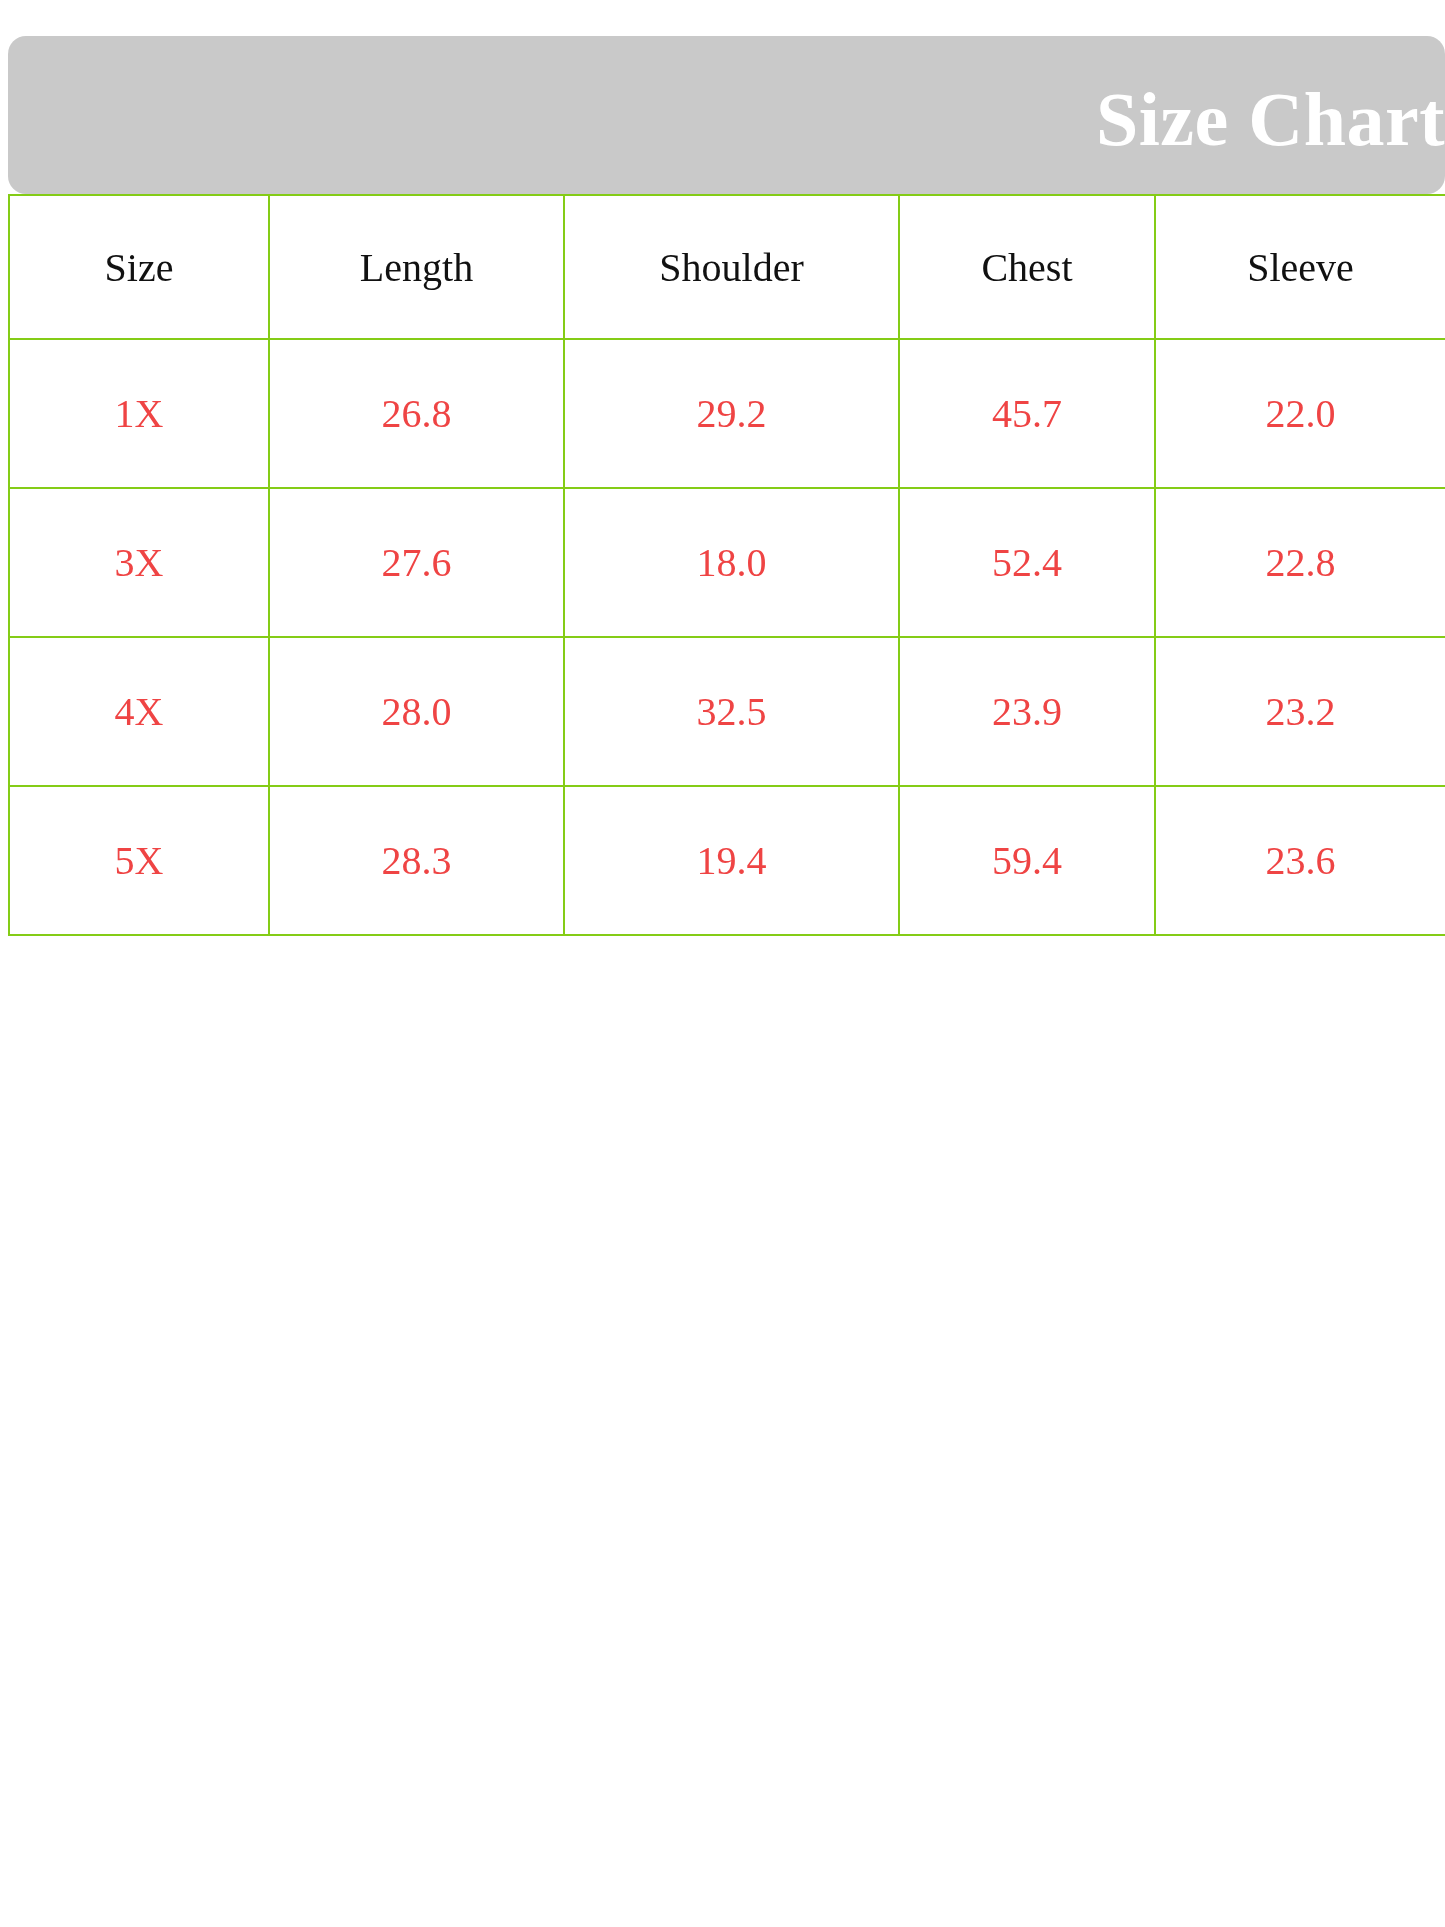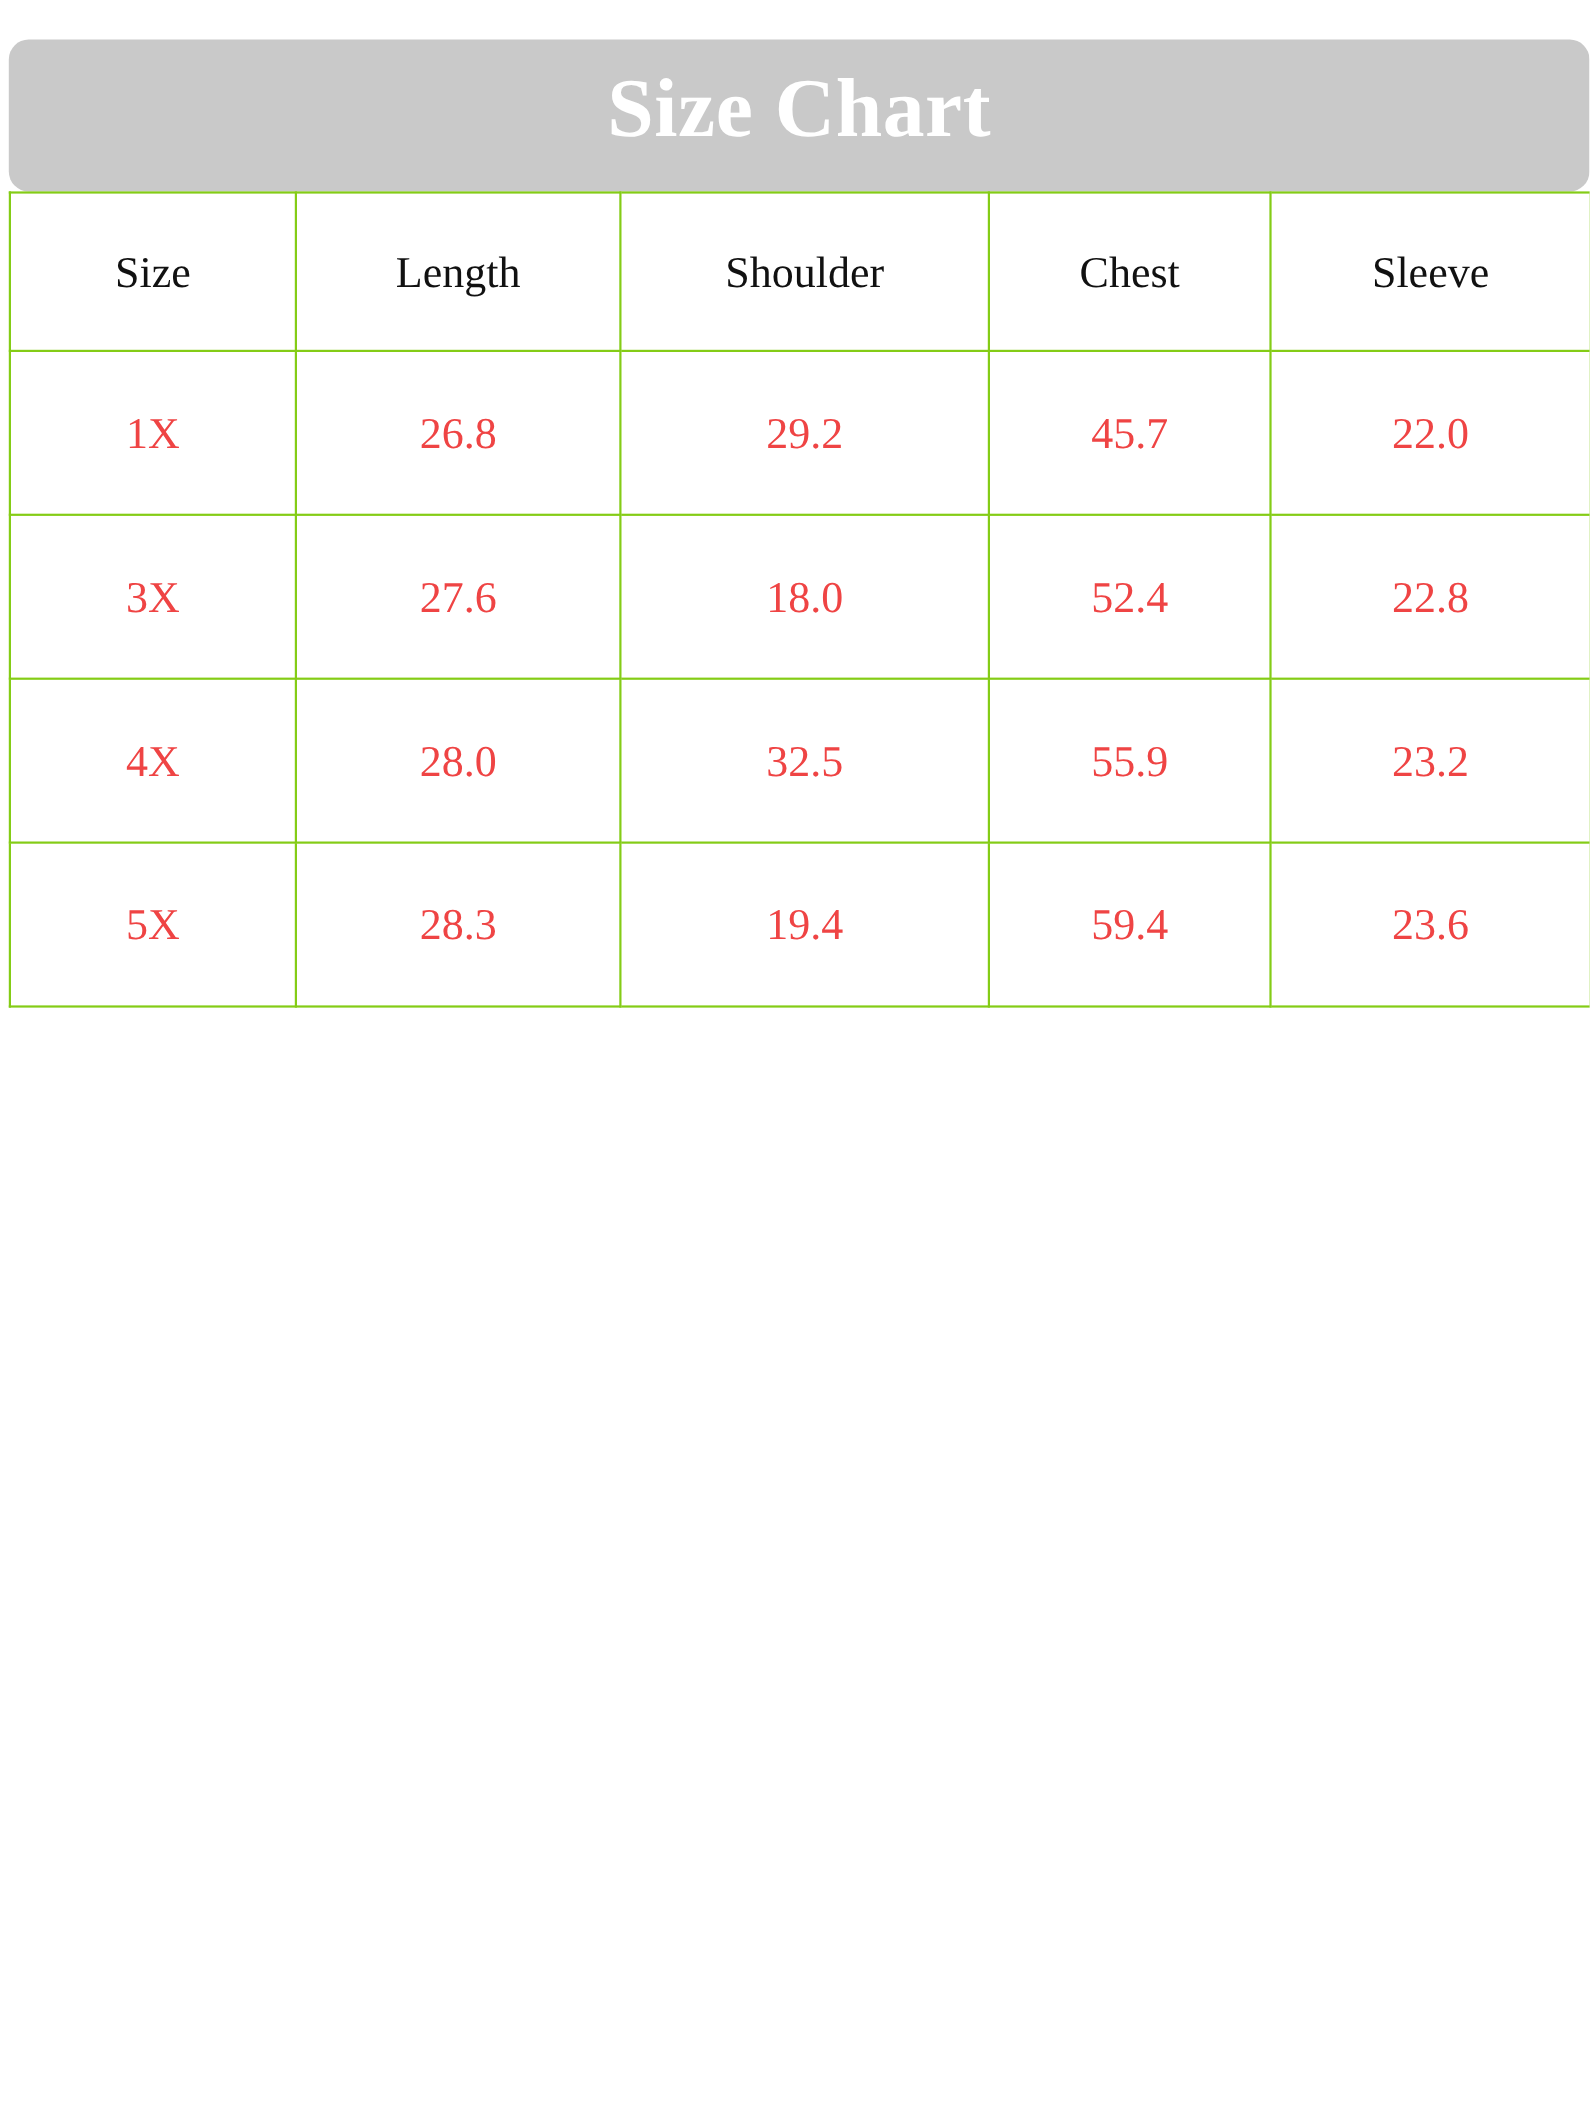--- a/index.html
+++ b/index.html
@@ -25,25 +25,25 @@
   .chart-wrap {
     position: absolute;
     left: 8px;
     top: 36px;
     width: 1437px;
   }
 
   .chart-title {
     background: #c9c9c9;
     color: #ffffff;
-    text-align: center;
+    text-align: right;
     font-size: 76px;
     font-weight: bold;
     line-height: 1.45;
-    padding: 8px 0 20px 0;
+    padding: 28px 0 20px 0;
     letter-spacing: 0.5px;
     font-family: "Liberation Serif", "DejaVu Serif", serif;
     border-radius: 18px;
   }
 
   table.size-table {
     border-collapse: collapse;
     width: 1437px;
     table-layout: fixed;
   }
@@ -113,21 +113,21 @@
           <td>3X</td>
           <td>27.6</td>
           <td>18.0</td>
           <td>52.4</td>
           <td>22.8</td>
         </tr>
         <tr>
           <td>4X</td>
           <td>28.0</td>
           <td>32.5</td>
-          <td>55.9</td>
+          <td>23.9</td>
           <td>23.2</td>
         </tr>
         <tr>
           <td>5X</td>
           <td>28.3</td>
           <td>19.4</td>
           <td>59.4</td>
           <td>23.6</td>
         </tr>
       </tbody>

